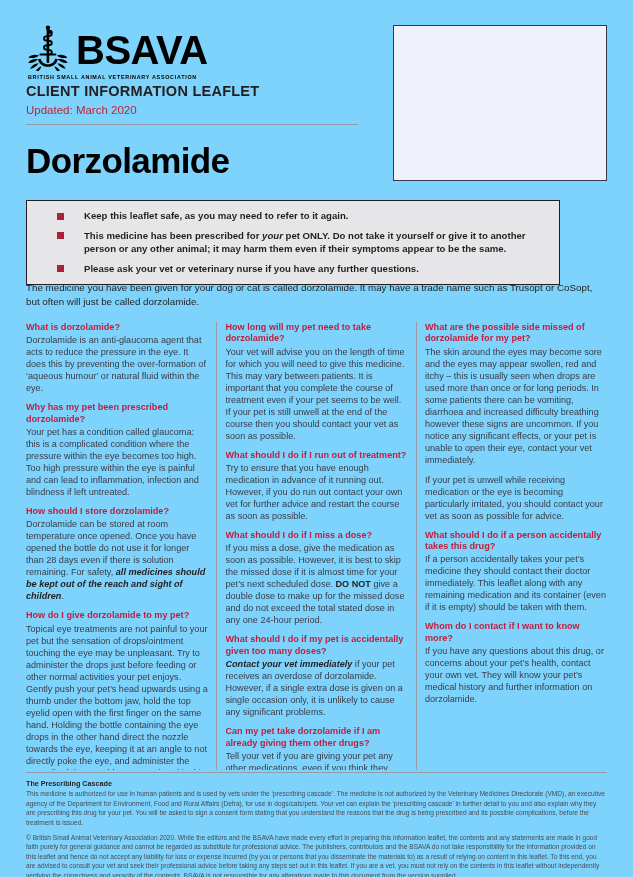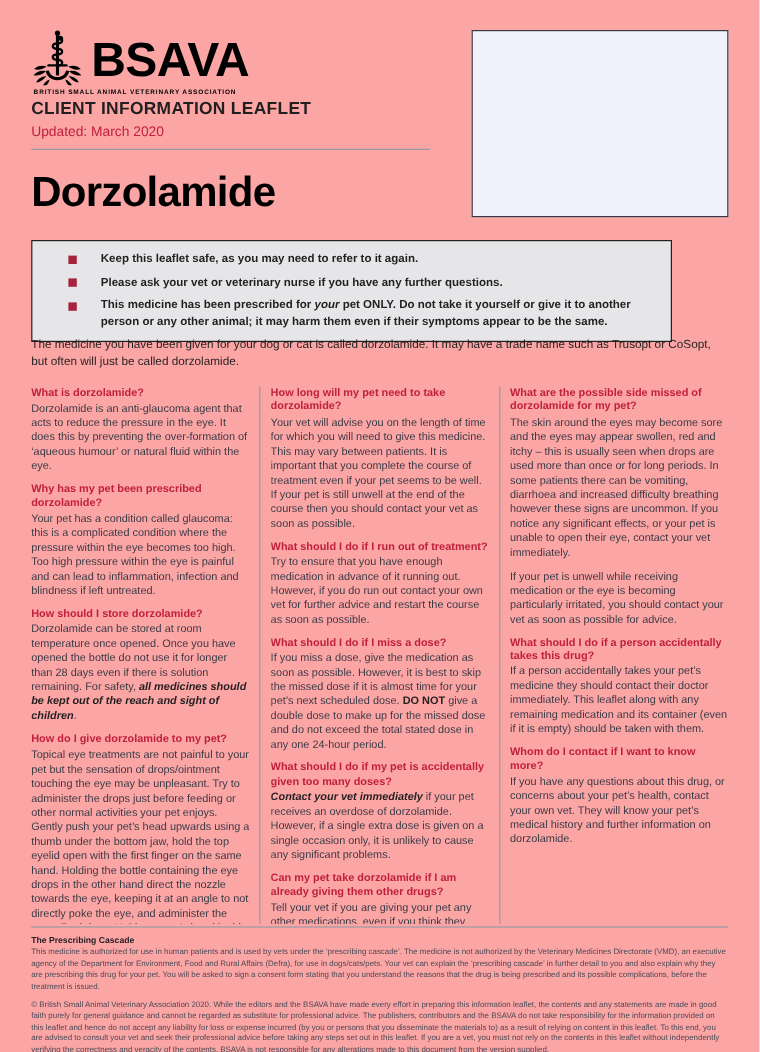--- a/index.html
+++ b/index.html
@@ -6,21 +6,21 @@
   html, body {
     width: 633px; height: 877px;
     background: #ffffff;
     font-family: "Liberation Sans", sans-serif;
     color: #231f20;
     overflow: hidden;
   }
   .page {
     position: relative;
     width: 633px; height: 877px;
-    background: #fca5a5;
+    background: #7dd3fc;
     padding: 0;
   }
 
   
   .header {
     position: relative;
     padding: 25px 26px 0 26px;
     height: 190px;
   }
   .logo-block { position: absolute; left: 26px; top: 25px; width: 330px; }
@@ -199,25 +199,25 @@
 
   <h1 class="drug-title">Dorzolamide</h1>
 
   <div class="warn-box">
     <div class="warn-item">
       <span class="warn-bullet"></span>
       <span class="warn-text">Keep this leaflet safe, as you may need to refer to it again.</span>
     </div>
     <div class="warn-item">
       <span class="warn-bullet"></span>
-      <span class="warn-text">Please ask your vet or veterinary nurse if you have any further questions.</span>
+      <span class="warn-text"><span>This medicine has been prescribed for </span><i>your</i><span> pet ONLY. Do not take it yourself or give it to another person or any other animal; it may harm them even if their symptoms appear to be the same.</span></span>
     </div>
     <div class="warn-item">
       <span class="warn-bullet"></span>
-      <span class="warn-text"><span>This medicine has been prescribed for </span><i>your</i><span> pet ONLY. Do not take it yourself or give it to another person or any other animal; it may harm them even if their symptoms appear to be the same.</span></span>
+      <span class="warn-text">Please ask your vet or veterinary nurse if you have any further questions.</span>
     </div>
   </div>
 
   <p class="intro">The medicine you have been given for your dog or cat is called dorzolamide. It may have a trade name such as Trusopt or CoSopt, but often will just be called dorzolamide.</p>
 
   <div class="cols">
 
     <div class="col">
       <div class="qa">
         <div class="q">What is dorzolamide?</div>

